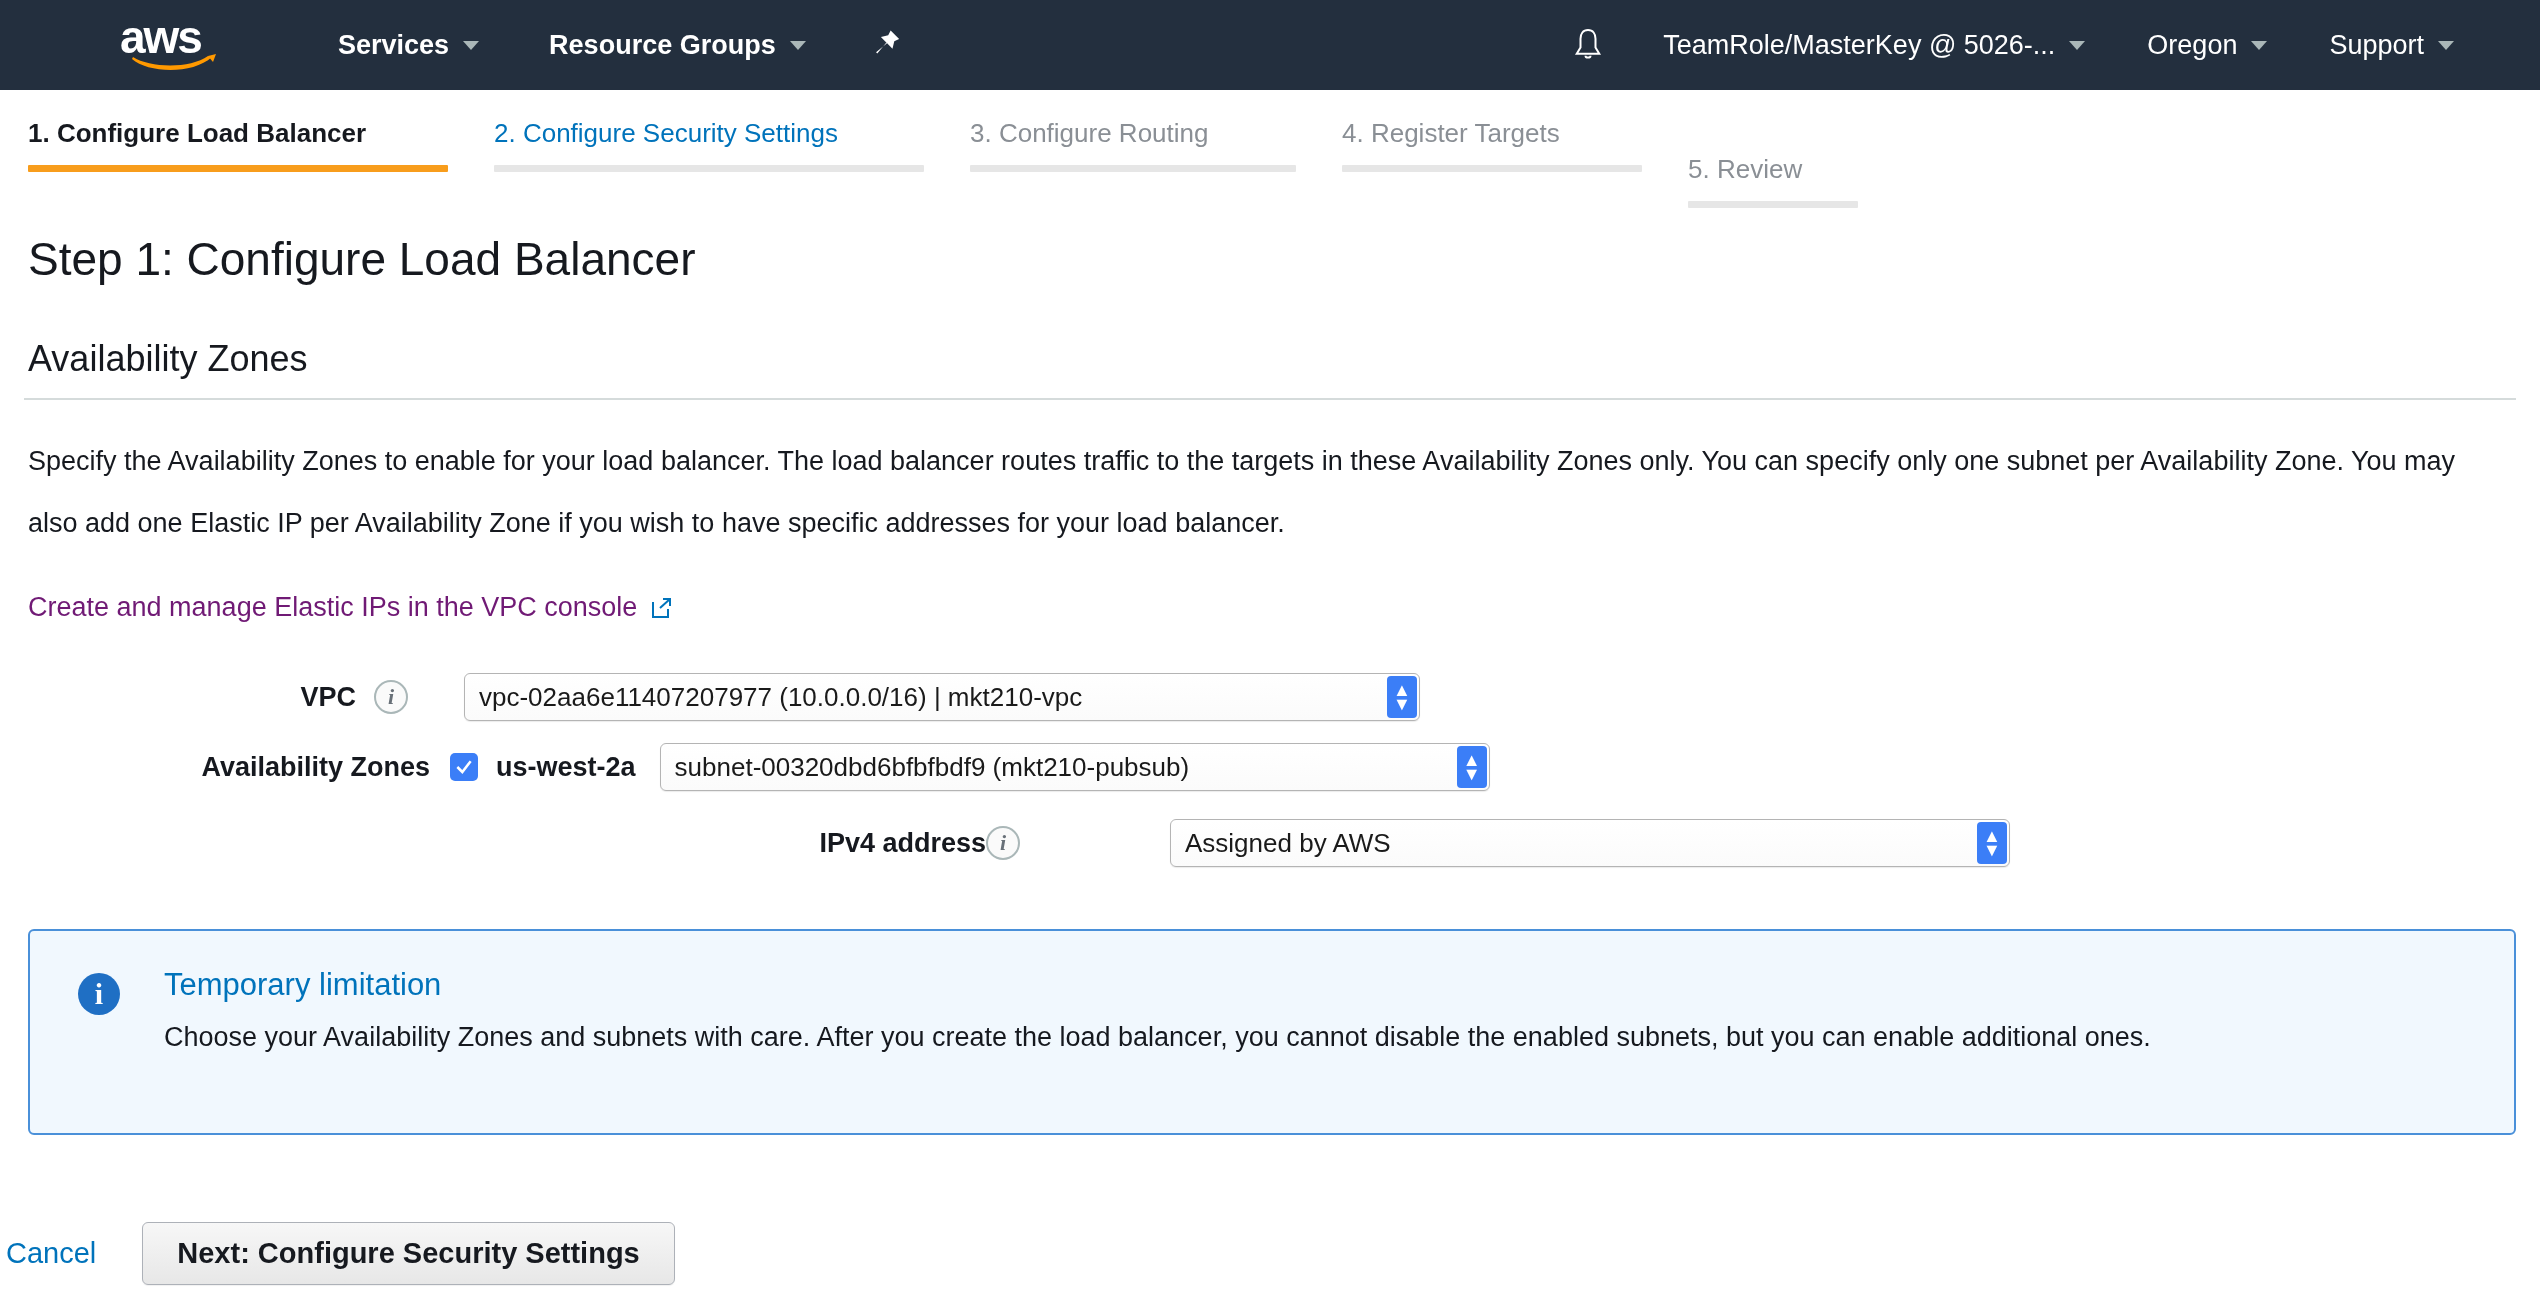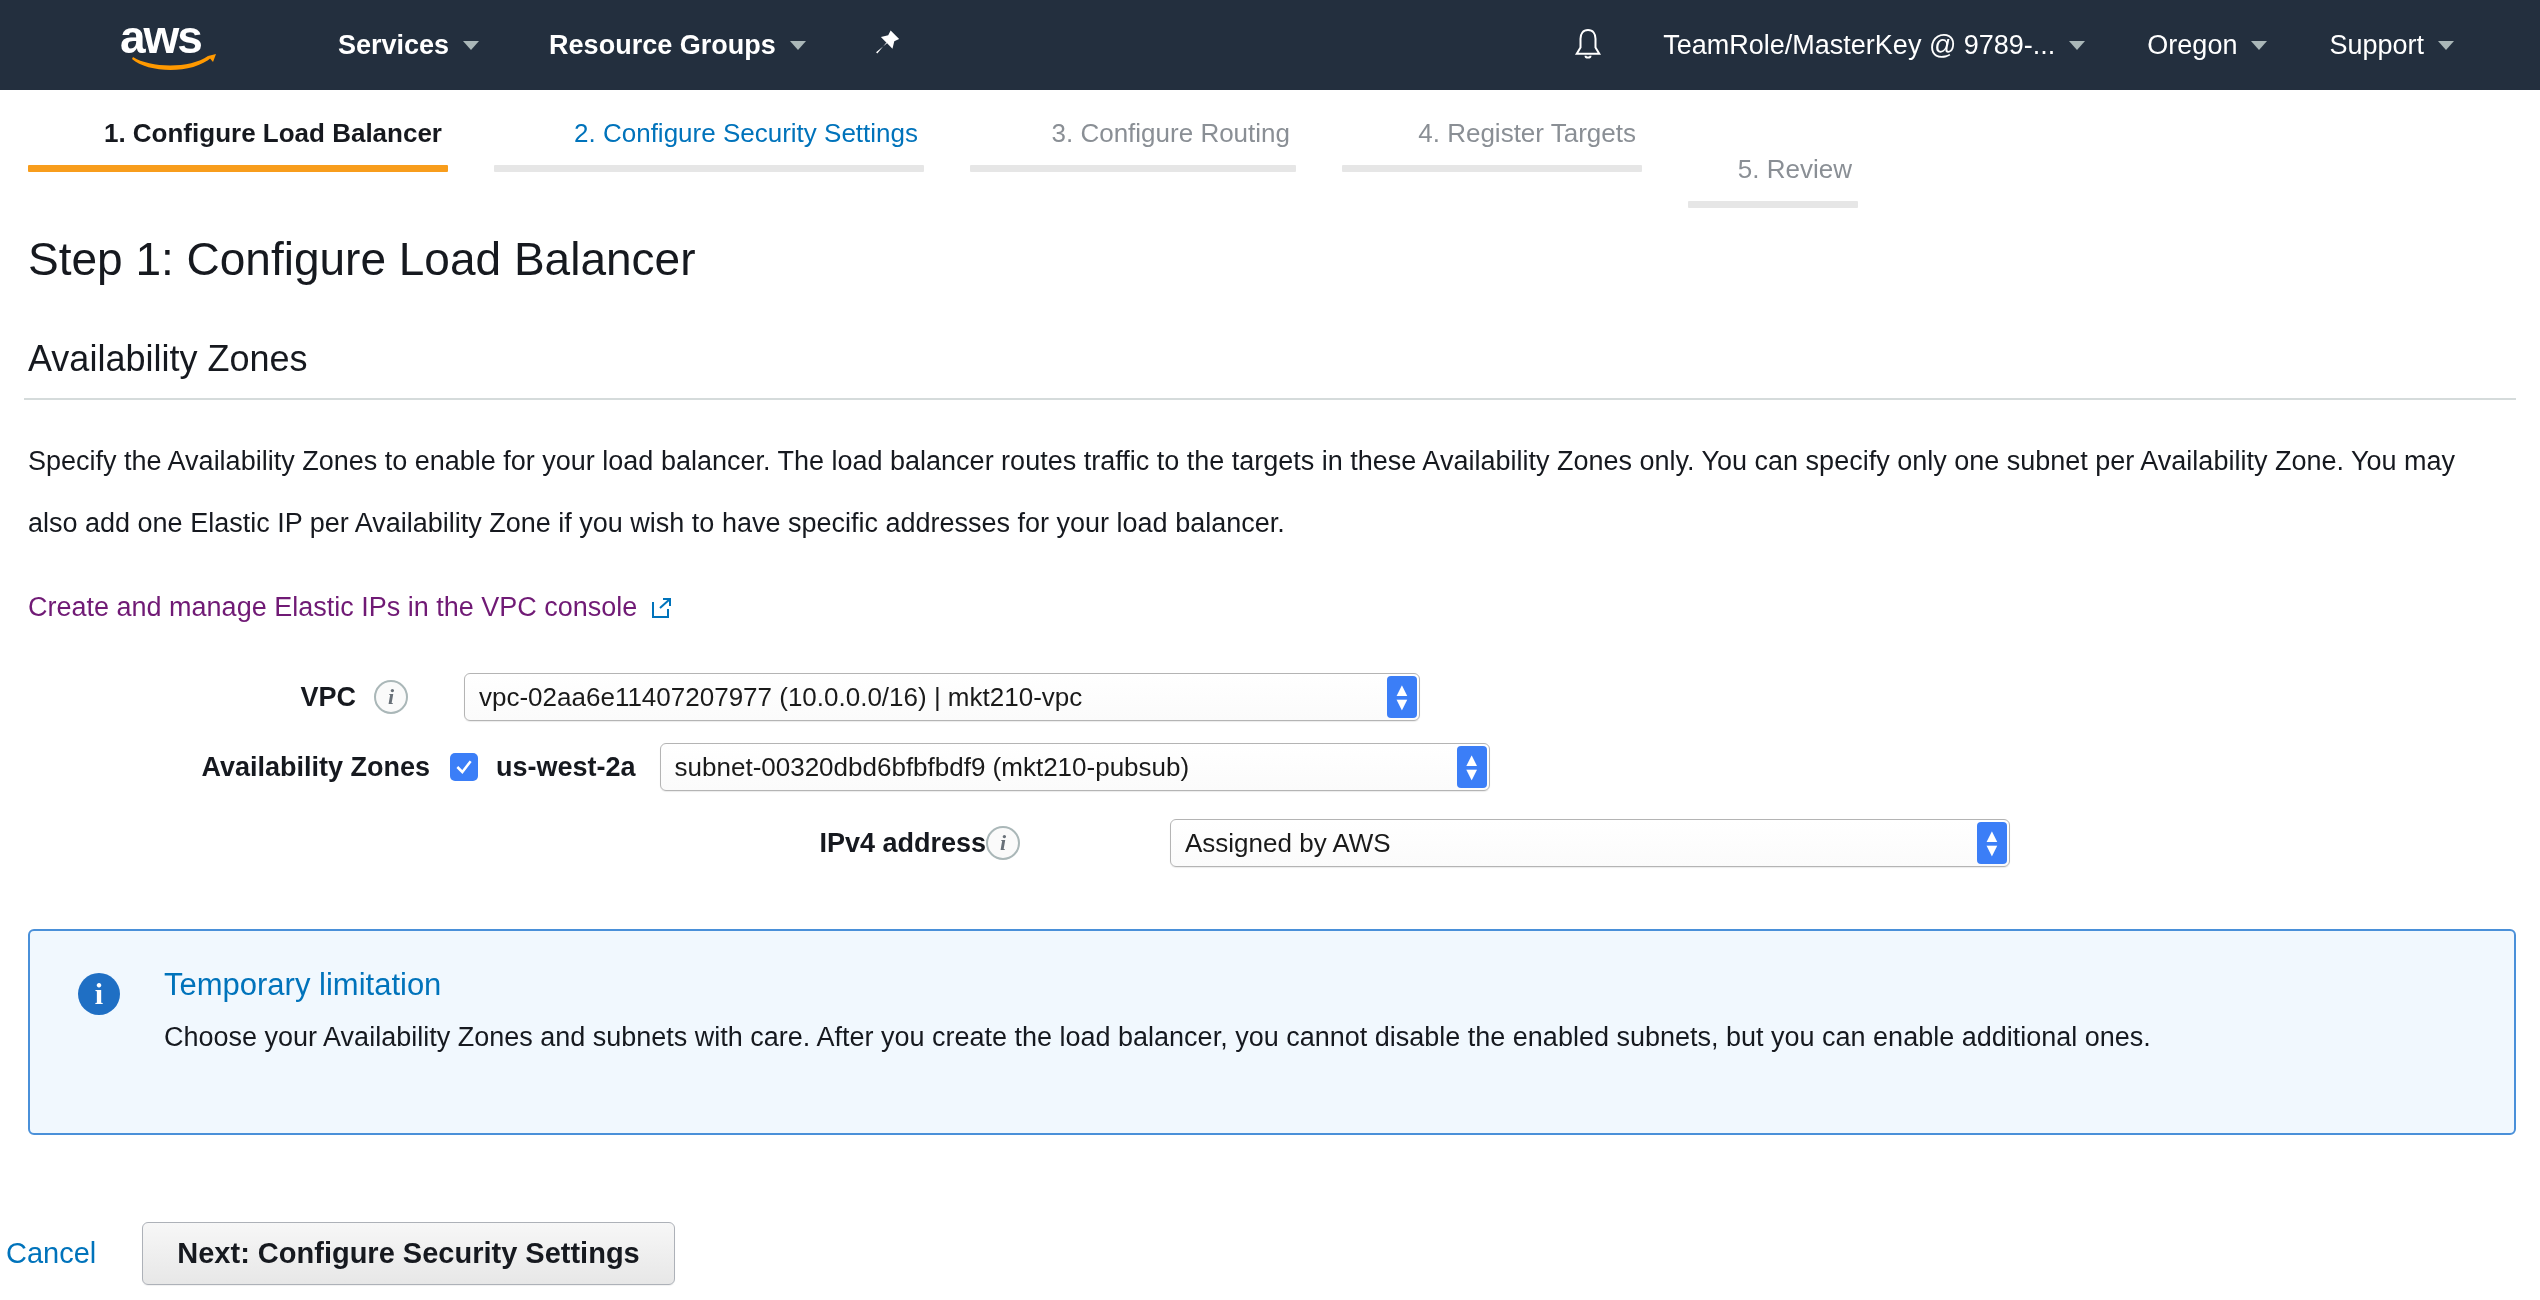--- a/index.html
+++ b/index.html
@@ -71,21 +71,20 @@
     position: relative;
     padding-top: 28px;
     margin-right: 46px;
     cursor: pointer;
   }
   .wizard-tab .tab-label {
     display: block;
     font-size: 26px;
     white-space: nowrap;
     padding: 0 6px 16px 0;
-    text-align: right;
   }
   .wizard-tab .tab-bar {
     display: block;
     height: 7px;
     background: #e6e6e6;
     border-radius: 1px;
   }
   .wizard-tab.active .tab-label { color: #16191f; font-weight: bold; }
   .wizard-tab.active .tab-bar { background: #f89d1c; }
   .wizard-tab.link .tab-label { color: #0073bb; }
@@ -252,21 +251,21 @@
     <path d="M15 2 L22 9 L18 11 L16.5 17 L11.5 12 L4 21 L3 20 L12 12.5 L7 7.5 L13 6 Z" fill="#ffffff"></path>
   </svg>
 
   <div id="nav-right">
     <svg id="nav-bell" viewBox="0 0 24 28">
       <path d="M12 2 C8 2 6 5 6 9 L6 16 L3 21 L21 21 L18 16 L18 9 C18 5 16 2 12 2 Z" fill="none" stroke="#ffffff" stroke-width="1.6"></path>
       <path d="M10 22.5 C10 24.5 14 24.5 14 22.5" fill="none" stroke="#ffffff" stroke-width="1.6"></path>
     </svg>
 
     <div class="nav-item light" id="nav-account">
-      <span>TeamRole/MasterKey @ 9789-...</span>
+      <span>TeamRole/MasterKey @ 5026-...</span>
       <span class="nav-caret"></span>
     </div>
 
     <div class="nav-item light" id="nav-region">
       <span>Oregon</span>
       <span class="nav-caret"></span>
     </div>
 
     <div class="nav-item light" id="nav-support">
       <span>Support</span>

